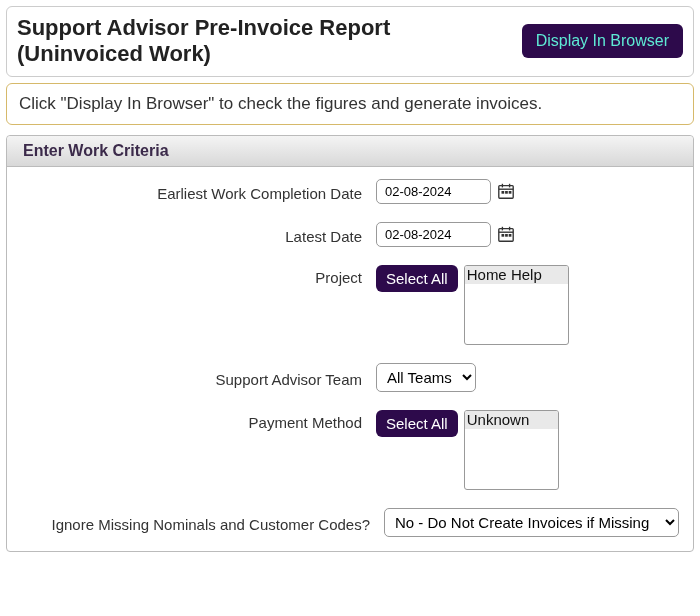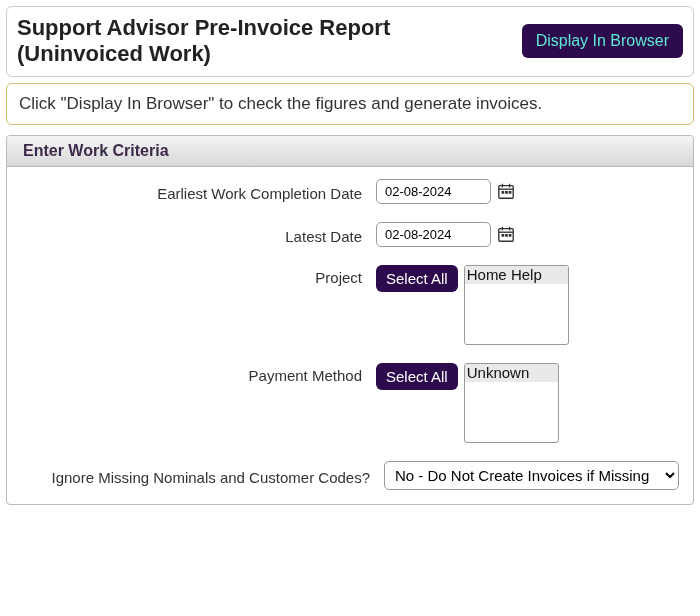--- a/index.html
+++ b/index.html
@@ -184,20 +184,28 @@
     <div class="form-row">
       <div class="form-label">Project</div>
       <div class="form-control-col">
         <button class="btn-small">Select All</button>
         <select class="listbox" size="4" multiple="" style="width:105px;height:80px;">
           <option selected="">Home Help</option>
         </select>
       </div>
     </div>
 
+    <div class="form-row align-center">
+      <div class="form-label">Support Advisor Team</div>
+      <div class="form-control">
+        <select class="dropdown">
+          <option>All Teams</option>
+        </select>
+      </div>
+    </div>
 
     <div class="form-row">
       <div class="form-label">Payment Method</div>
       <div class="form-control-col">
         <button class="btn-small">Select All</button>
         <select class="listbox" size="4" multiple="" style="width:95px;height:80px;">
           <option selected="">Unknown</option>
         </select>
       </div>
     </div>

